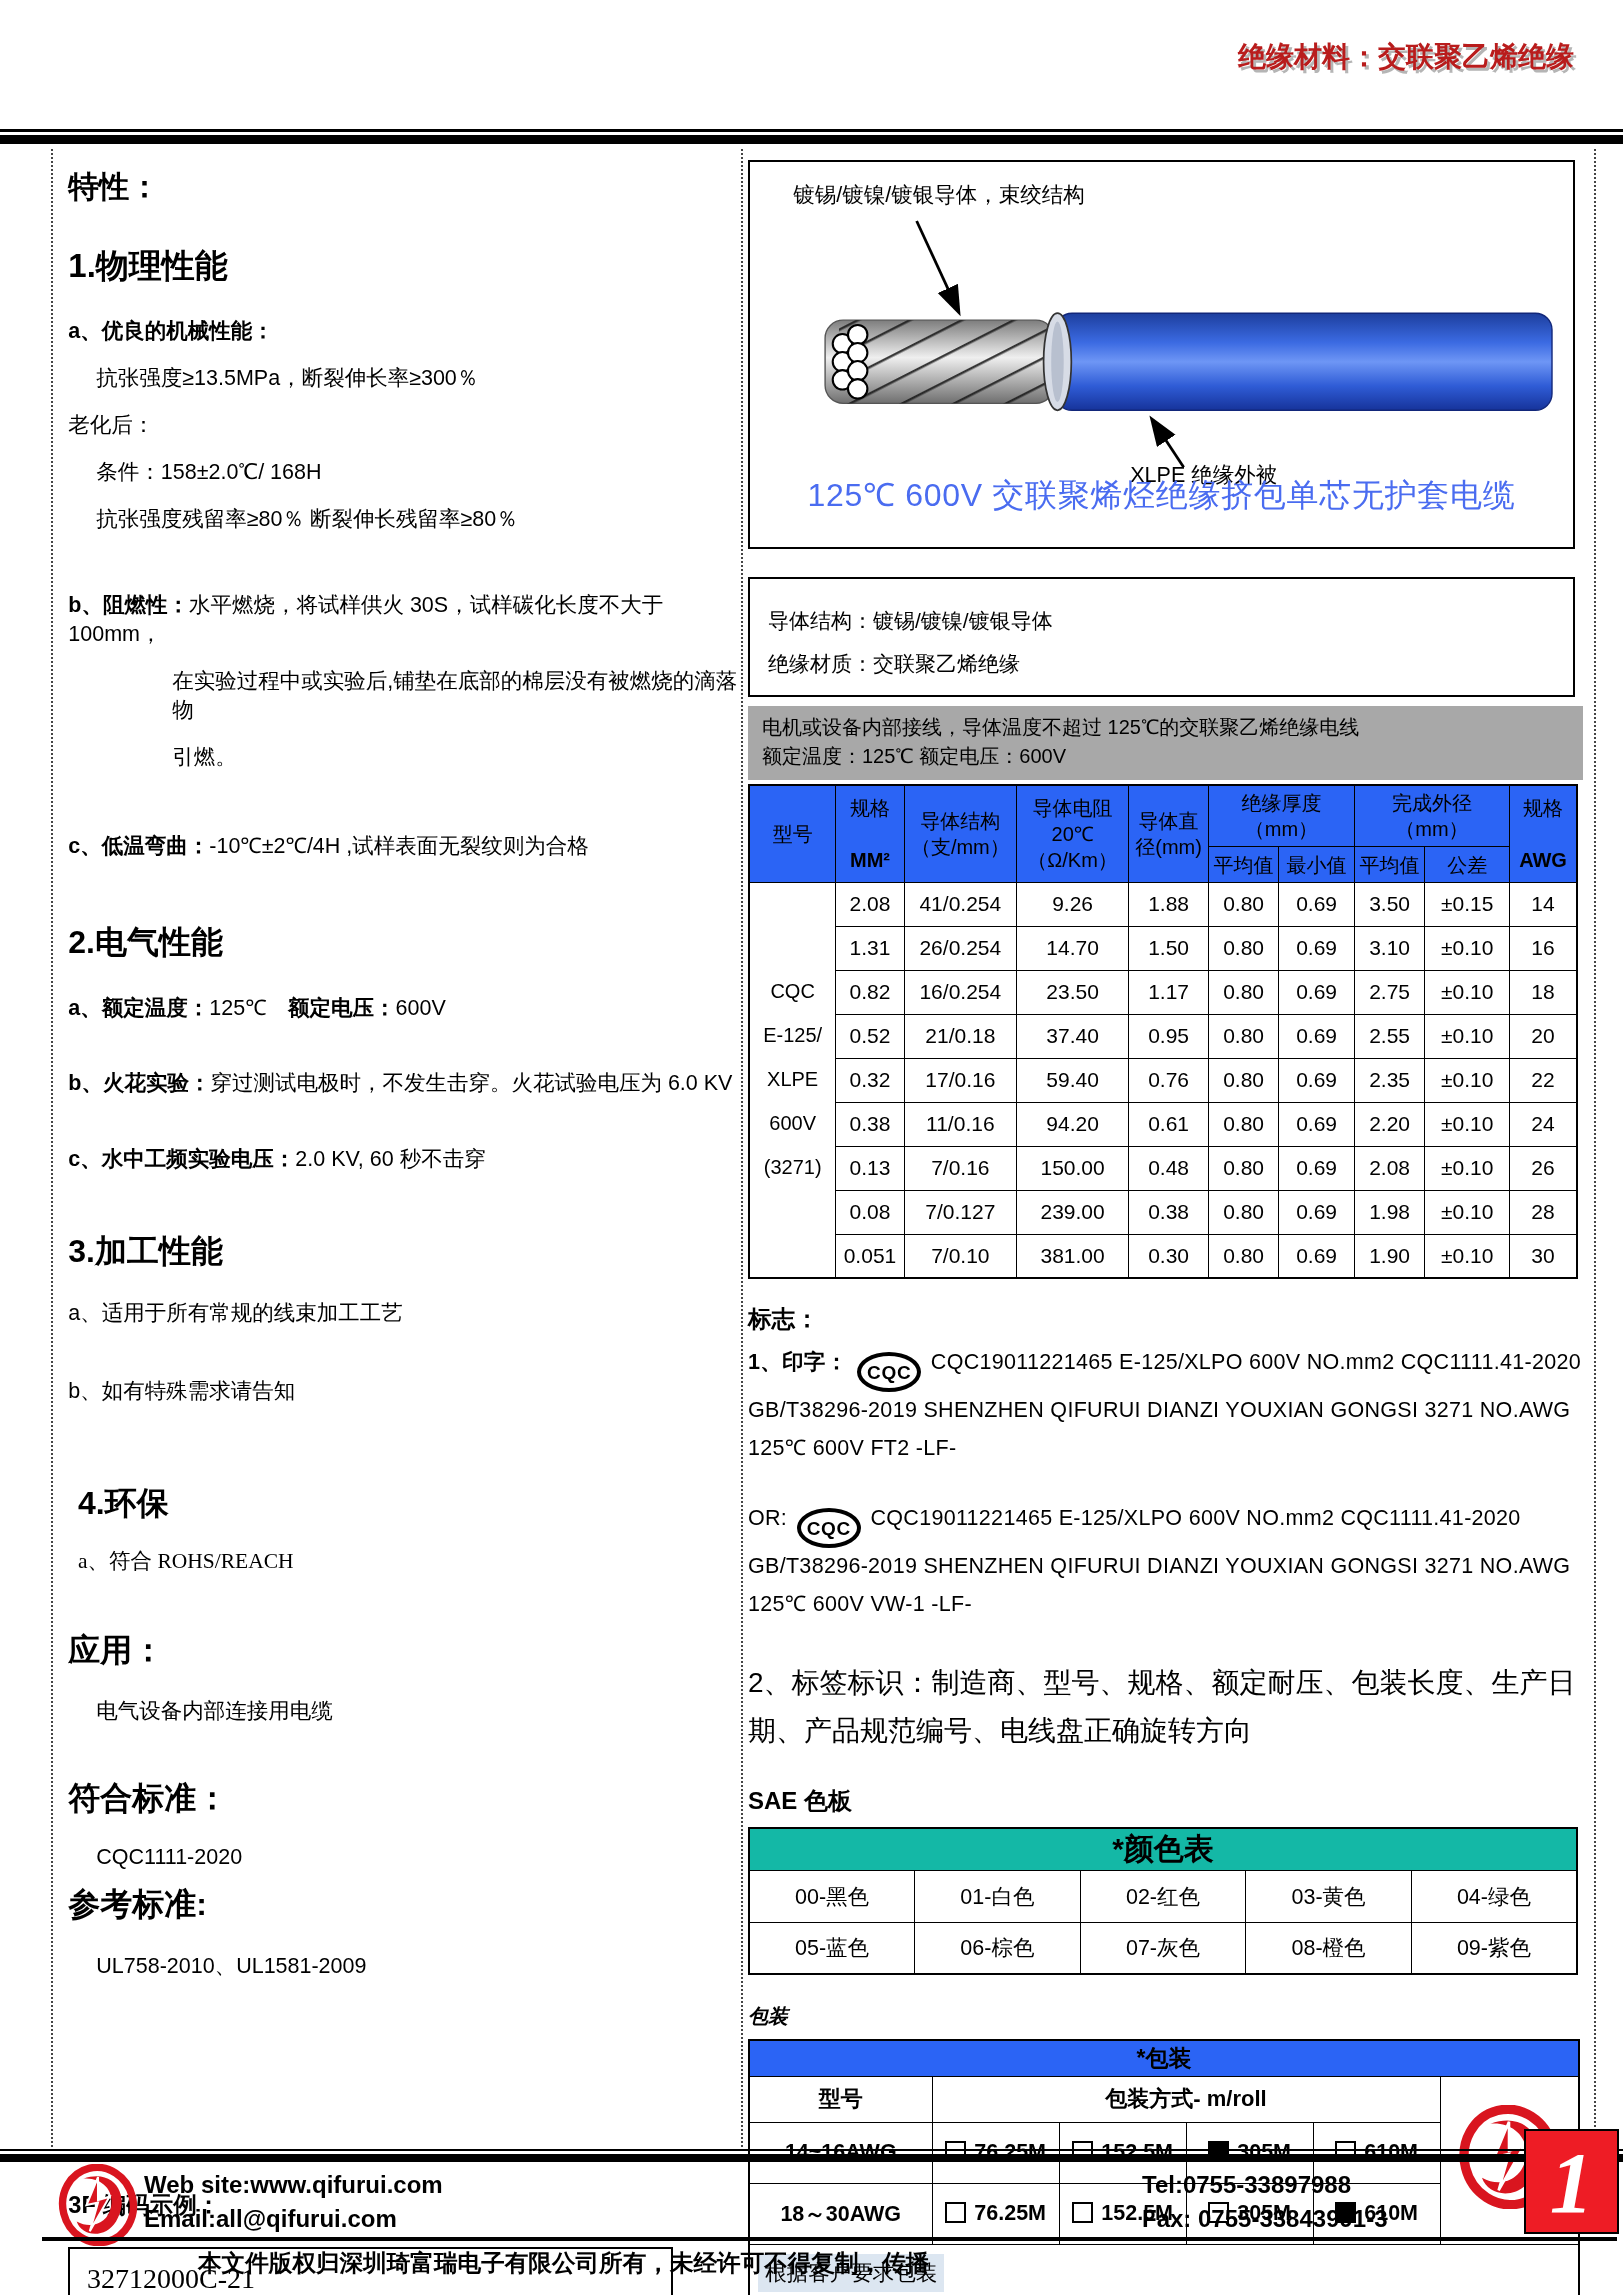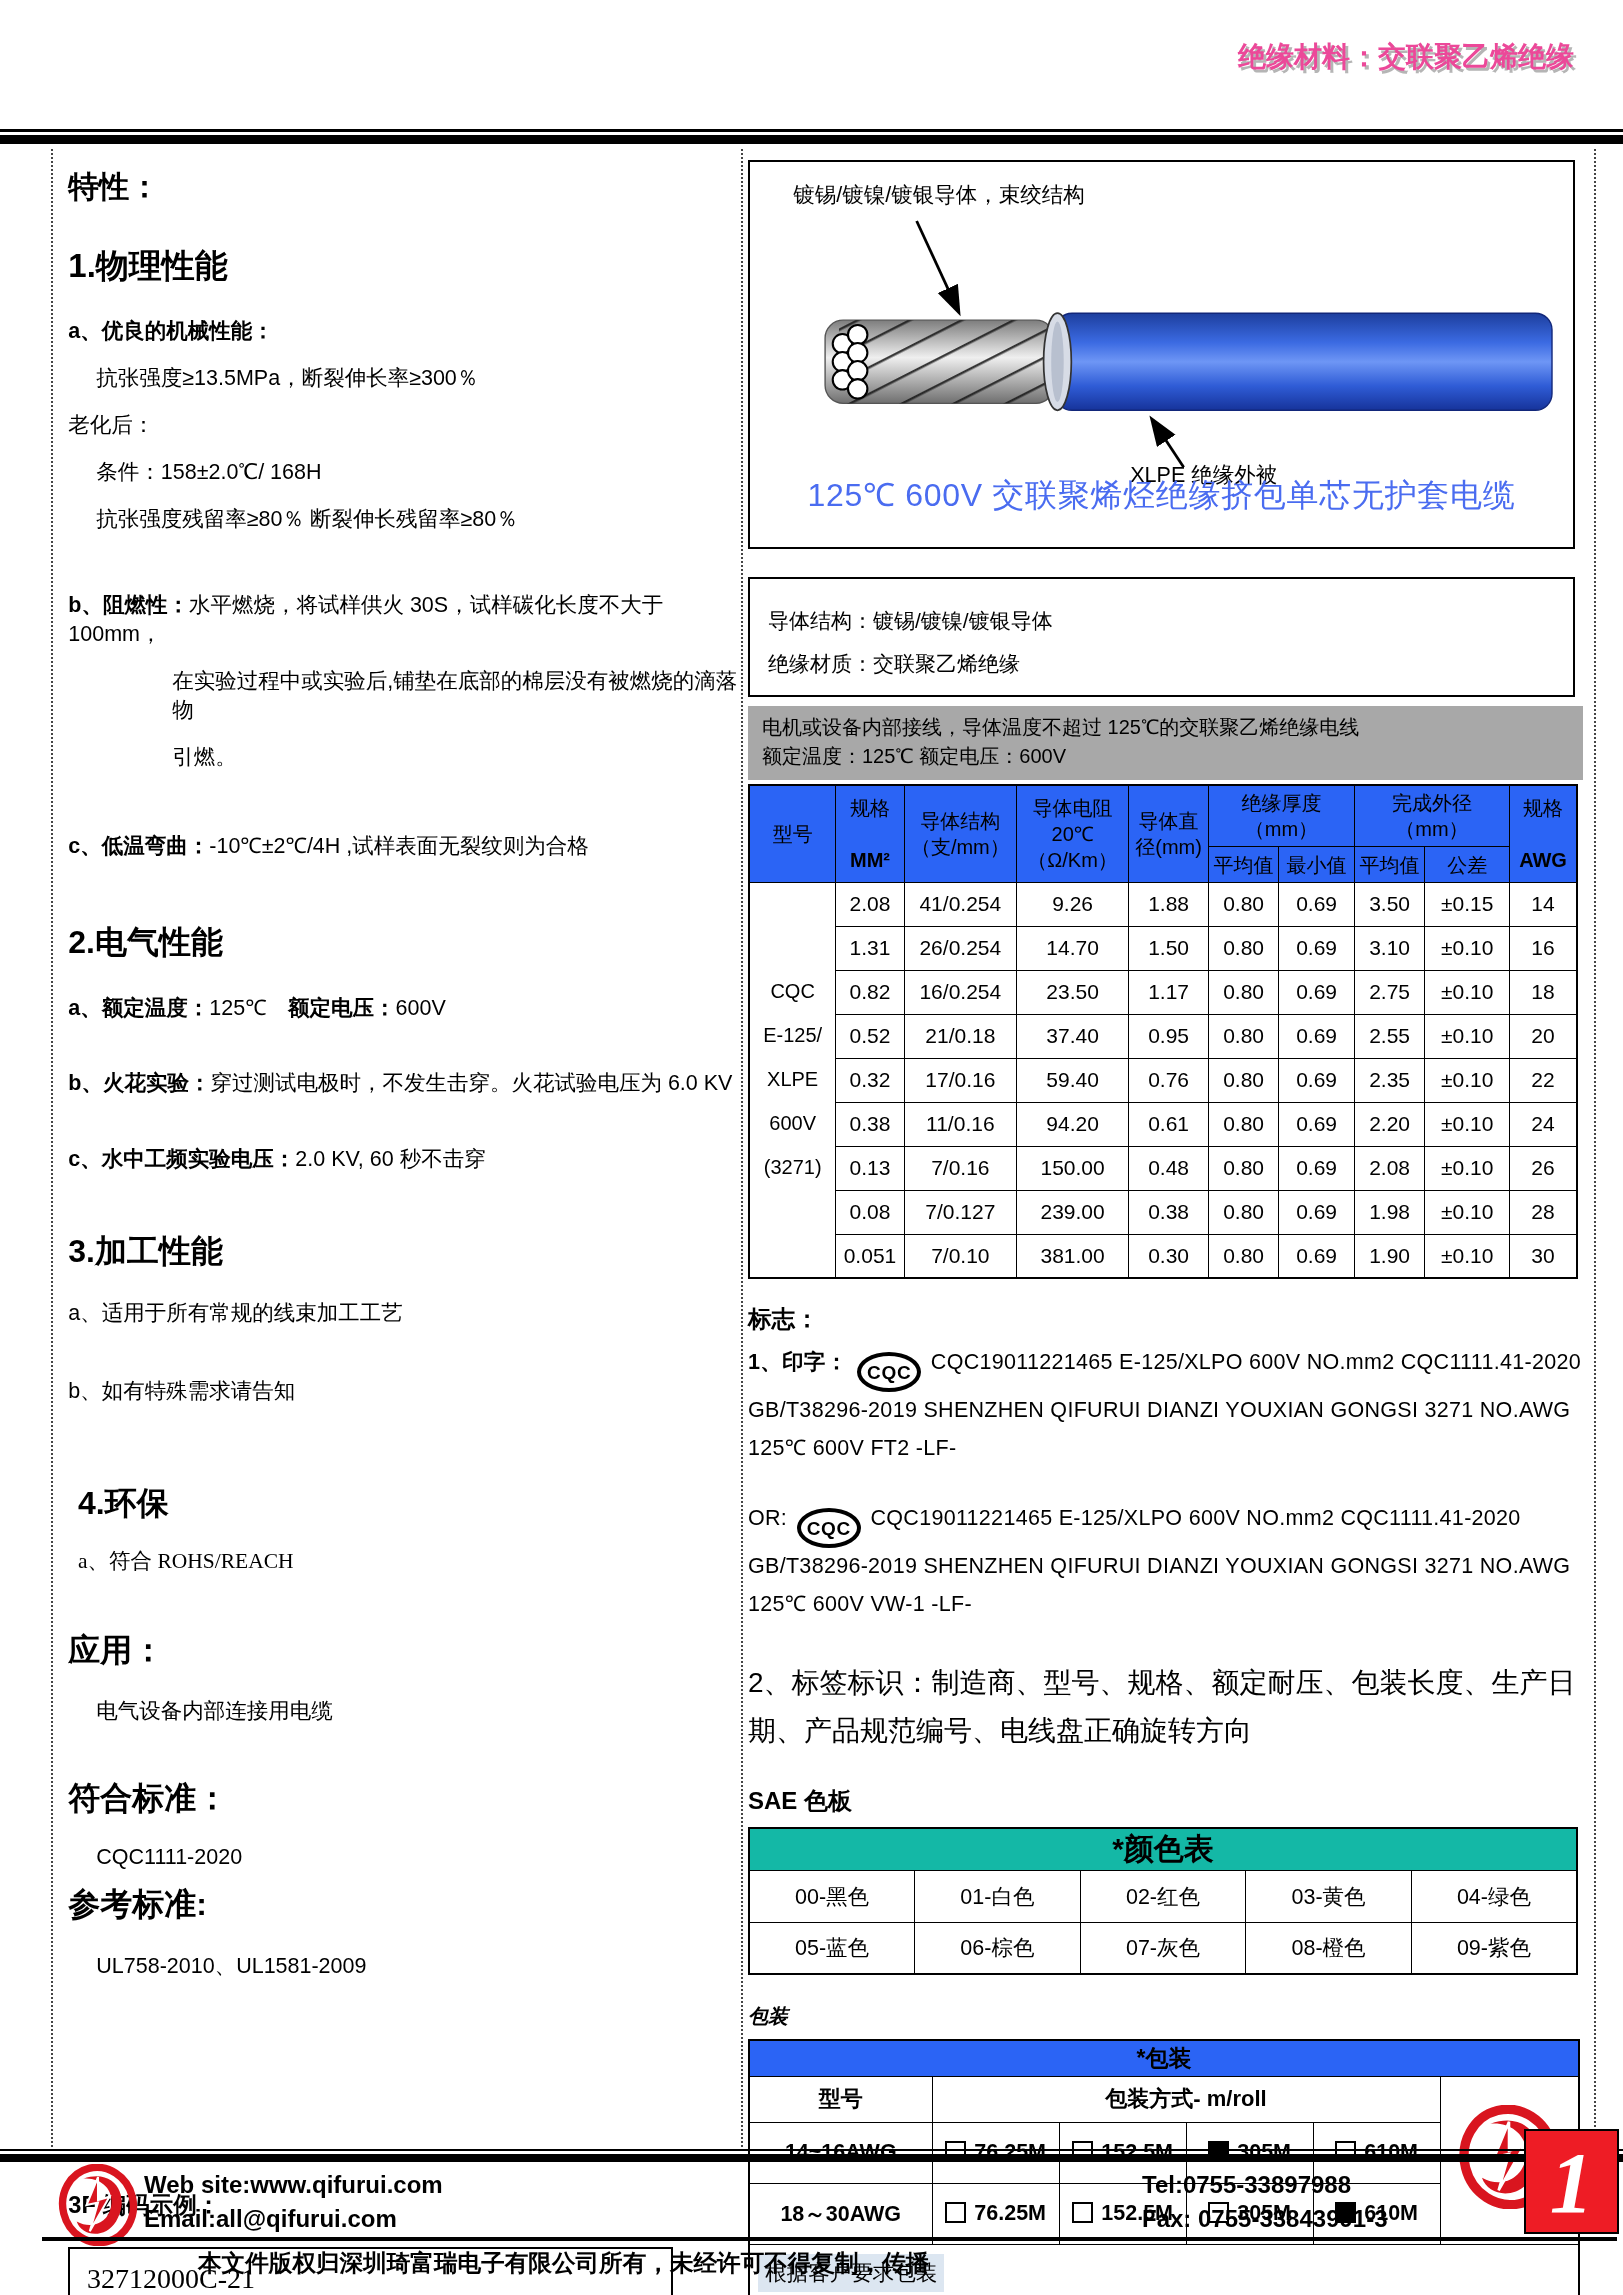--- a/index.html
+++ b/index.html
@@ -4,21 +4,21 @@
 <style>
   * { margin:0; padding:0; box-sizing:border-box; }
   body { background:#e8e8e8; }
   .page { position:relative; width:1623px; height:2295px; background:#fff; margin:0 auto;
           font-family:"Liberation Sans", sans-serif; color:#000; overflow:hidden; }
 
   
   .hdr-title-left { position:absolute; left:66px; top:33px; font-size:33px; font-weight:bold;
       color:#3a6da8; letter-spacing:1.4px; text-shadow:2.8px 2.8px 0 #b5b5b5; }
   .hdr-title-right { position:absolute; right:49px; top:38px; font-size:28px; font-weight:bold;
-      color:#ec4899; text-shadow:2.8px 2.8px 0 #b5b5b5; }
+      color:#b91c1c; text-shadow:2.8px 2.8px 0 #b5b5b5; }
   .rule-thin-top { position:absolute; left:0; top:129px; width:1623px; height:2.8px; background:#000; }
   .rule-thick-top { position:absolute; left:0; top:135px; width:1623px; height:9px; background:#000; }
 
   
   .edge-l { position:absolute; left:51px;  top:149px; height:1998px; border-left:2.1px dotted #444; }
   .edge-m { position:absolute; left:741px; top:149px; height:1998px; border-left:2.1px dotted #444; }
   .edge-r { position:absolute; left:1594px; top:149px; height:1998px; border-left:2.1px dotted #444; }
   .col-left  { position:absolute; left:53px;  top:149px; width:687px;  height:1998px; padding:0 0 0 15.3px; }
   .col-right { position:absolute; left:748px; top:149px; width:845px; height:1998px; }
 

